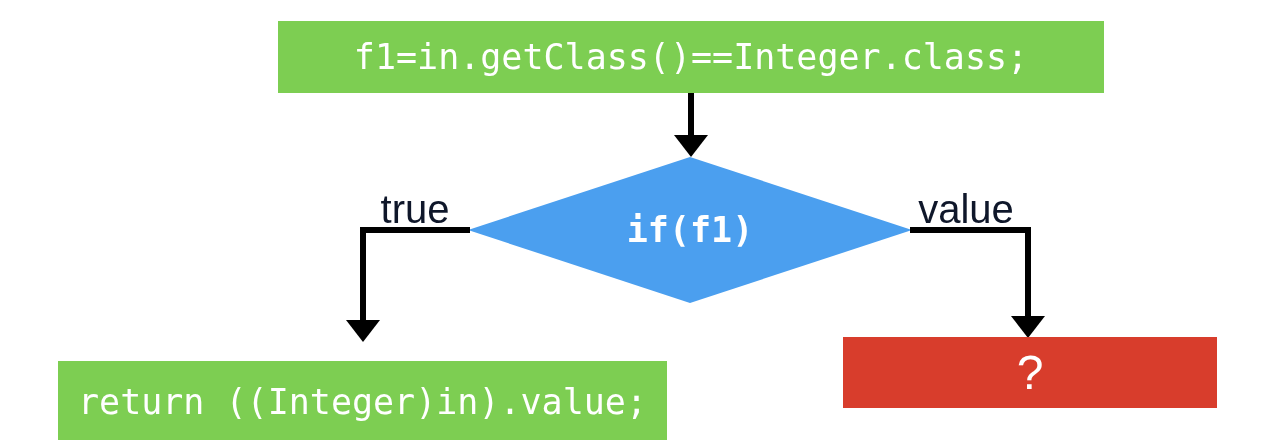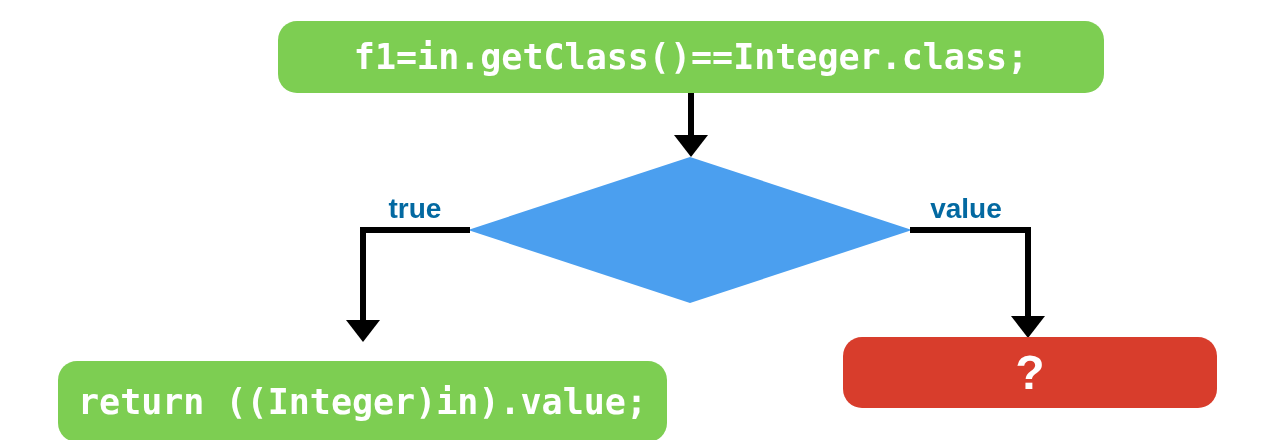--- a/index.html
+++ b/index.html
@@ -15,24 +15,23 @@
     overflow: hidden;
     font-family: "Liberation Sans", sans-serif;
   }
   .node {
     position: absolute;
     display: flex;
     align-items: center;
     justify-content: center;
     color: #ffffff;
     font-family: "DejaVu Sans Mono", monospace;
-    font-weight: bold;
+    font-weight: normal;
     font-size: 35px;
     white-space: nowrap;
-    border-radius: 19px;
   }
   .box-start  { left: 278px; top: 21px;  width: 826px; height: 72px; }
   .box-true   { left: 58px;  top: 361px; width: 609px; height: 81px; }
   .box-false  { left: 843px; top: 337px; width: 374px; height: 71px;
                 font-family: "Liberation Sans", sans-serif; font-size: 48px; }
   .diamond-svg {
     position: absolute;
     left: 0; top: 0;
     width: 1270px; height: 440px;
     pointer-events: none;
@@ -65,23 +64,23 @@
     border-right: 17px solid transparent;
     border-top: 22px solid #000000;
   }
   .arrow-start { left: 674px;  top: 135px; }
   .arrow-true  { left: 346px;  top: 320px; }
   .arrow-false { left: 1011px; top: 316px; }
   .branch-label {
     position: absolute;
     width: 120px;
     text-align: center;
-    color: #0369a1;
-    font-weight: bold;
-    font-size: 28px;
+    color: #0f172a;
+    font-weight: normal;
+    font-size: 40px;
     line-height: 38px;
     font-family: "Liberation Sans", sans-serif;
     white-space: nowrap;
   }
   .label-true  { left: 355px; top: 190px; }
   .label-false { left: 906px; top: 190px; }
 </style>
 </head>
 <body>
 
@@ -90,20 +89,23 @@
   <div class="node box-start" style="background-color: rgb(125, 206, 82);">
     <span>f1=in.getClass()==Integer.class;</span>
   </div>
 
   <div class="line line-start-v"></div>
   <div class="arrowhead arrow-start"></div>
 
   <svg class="diamond-svg" viewBox="0 0 1270 440" xmlns="http://www.w3.org/2000/svg">
     <polygon points="690,157 912,230 690,303 468,230" fill="#4B9FEF"></polygon>
   </svg>
+  <div class="diamond-label">
+    <span>if(f1)</span>
+  </div>
 
   <div class="branch-label label-true">true</div>
   <div class="line line-true-h"></div>
   <div class="line line-true-v"></div>
   <div class="arrowhead arrow-true"></div>
 
   <div class="branch-label label-false">value</div>
   <div class="line line-false-h"></div>
   <div class="line line-false-v"></div>
   <div class="arrowhead arrow-false"></div>

